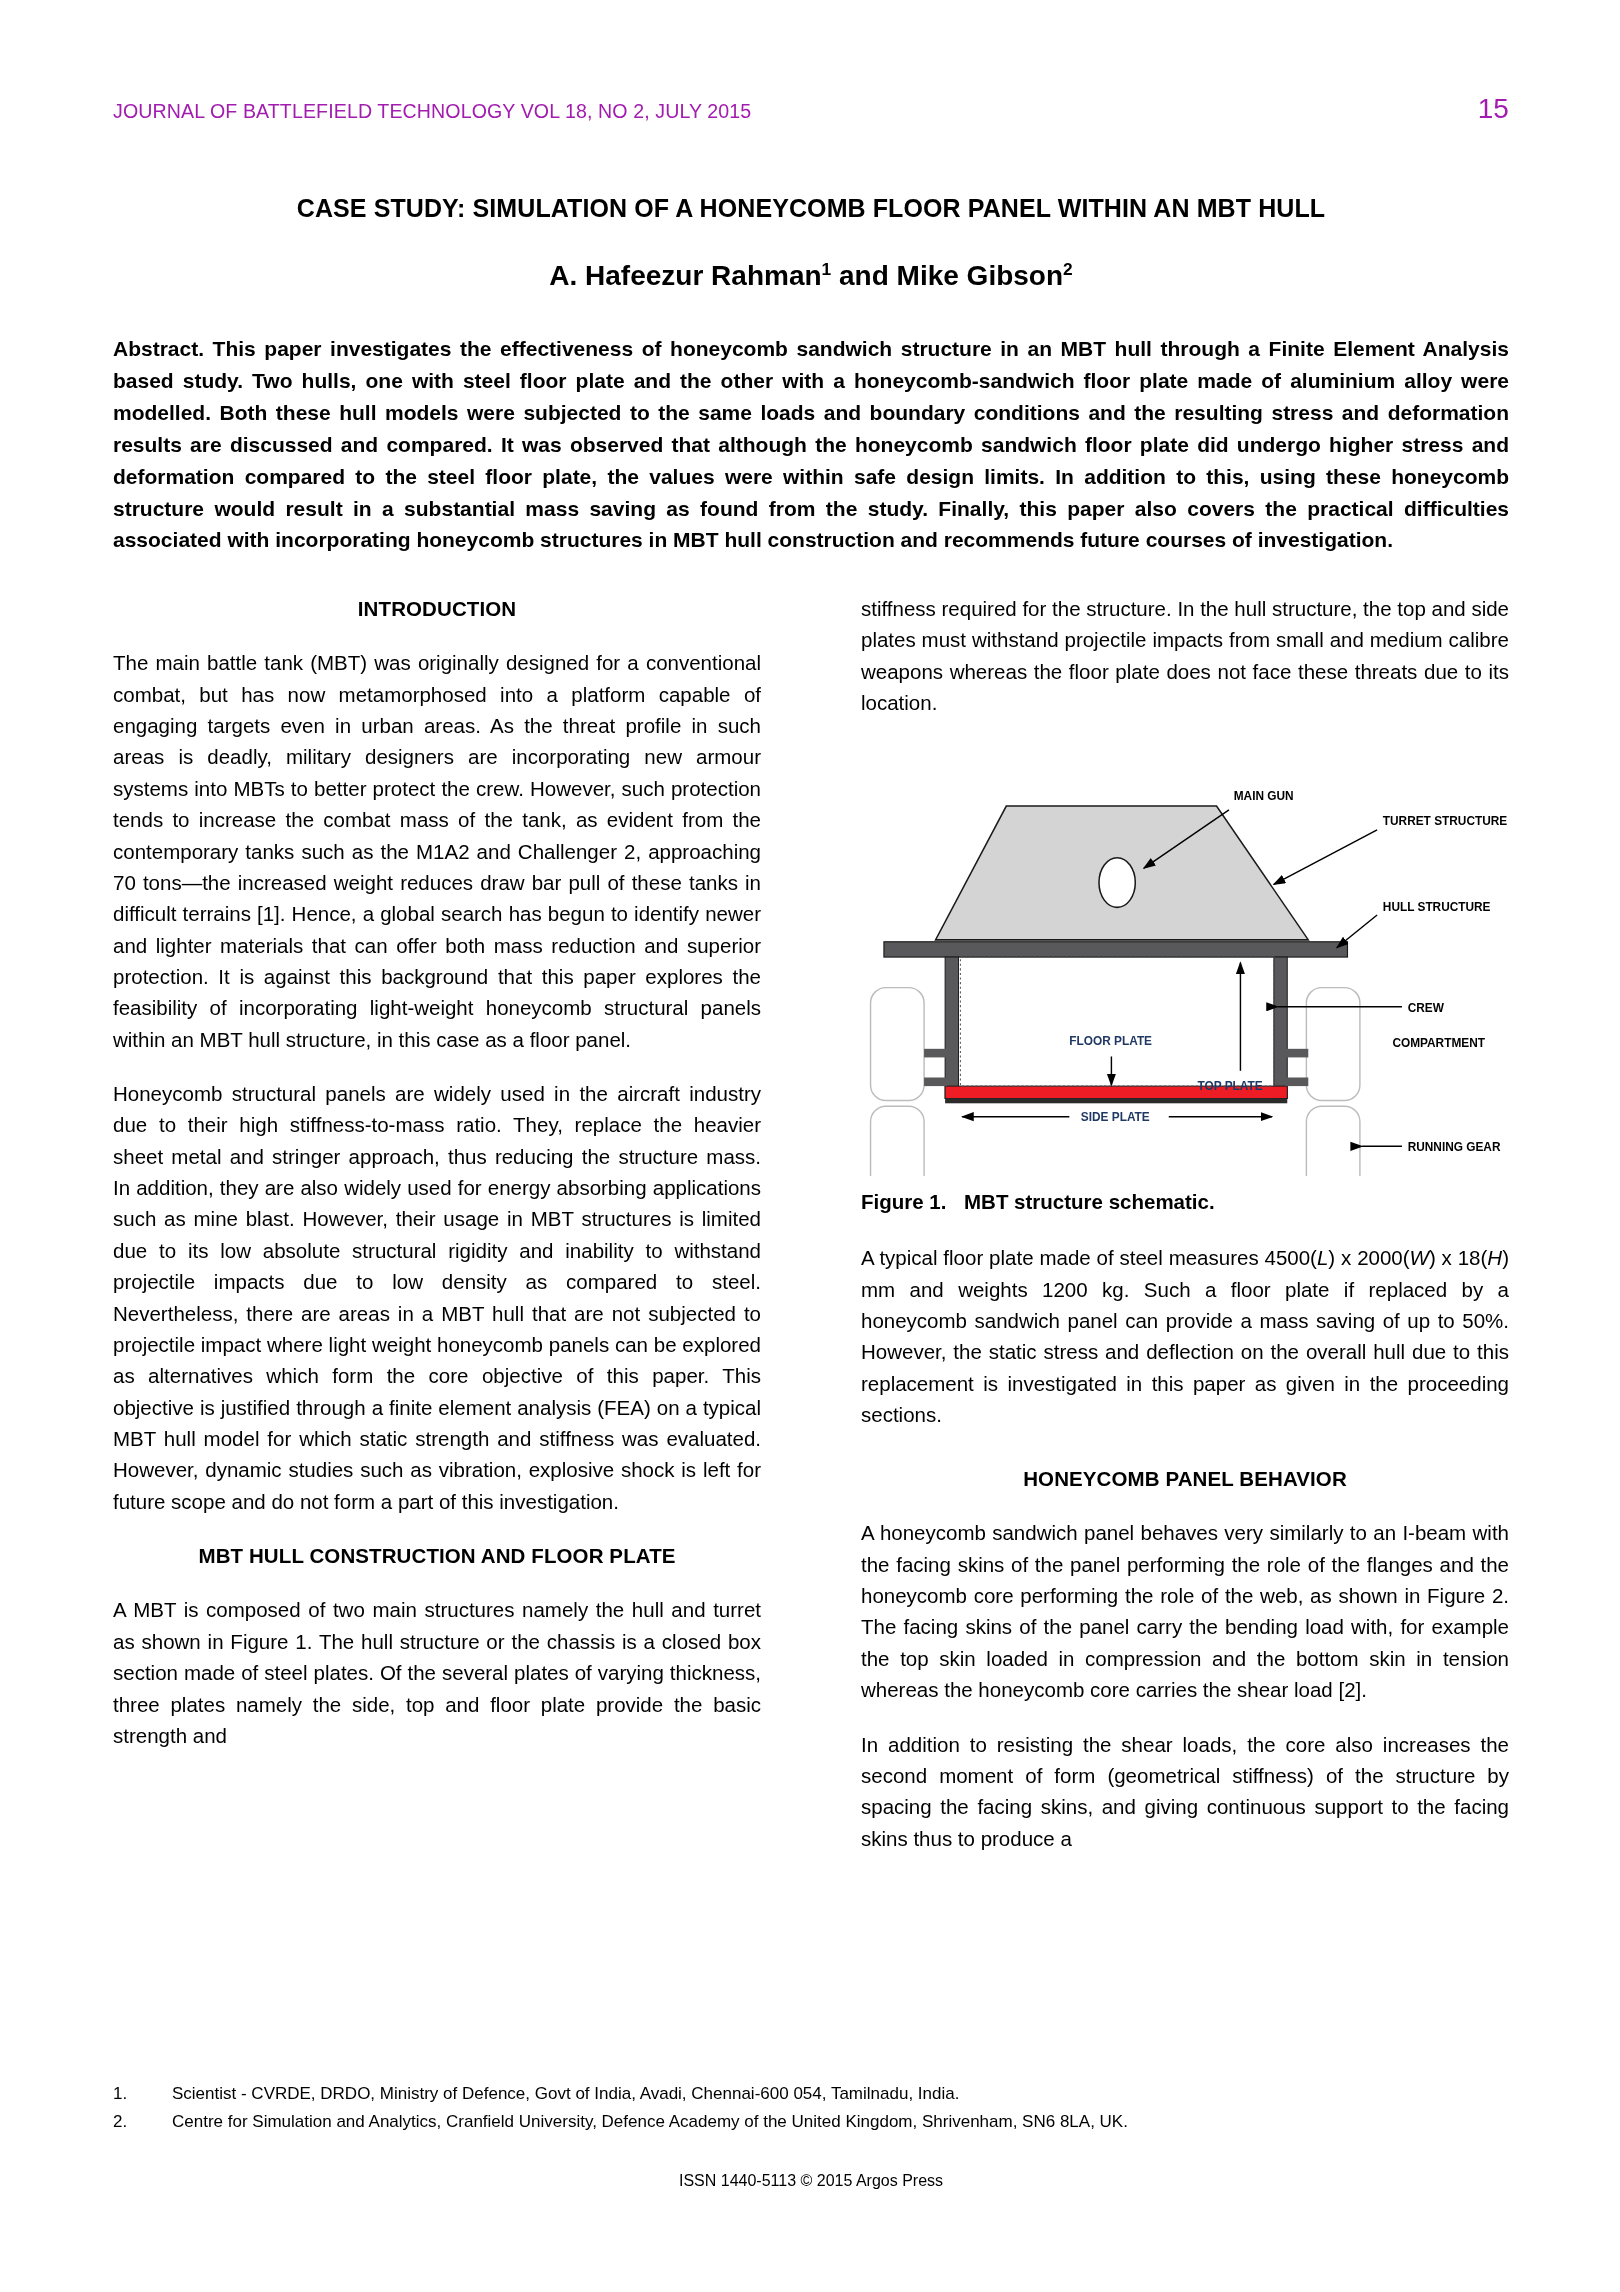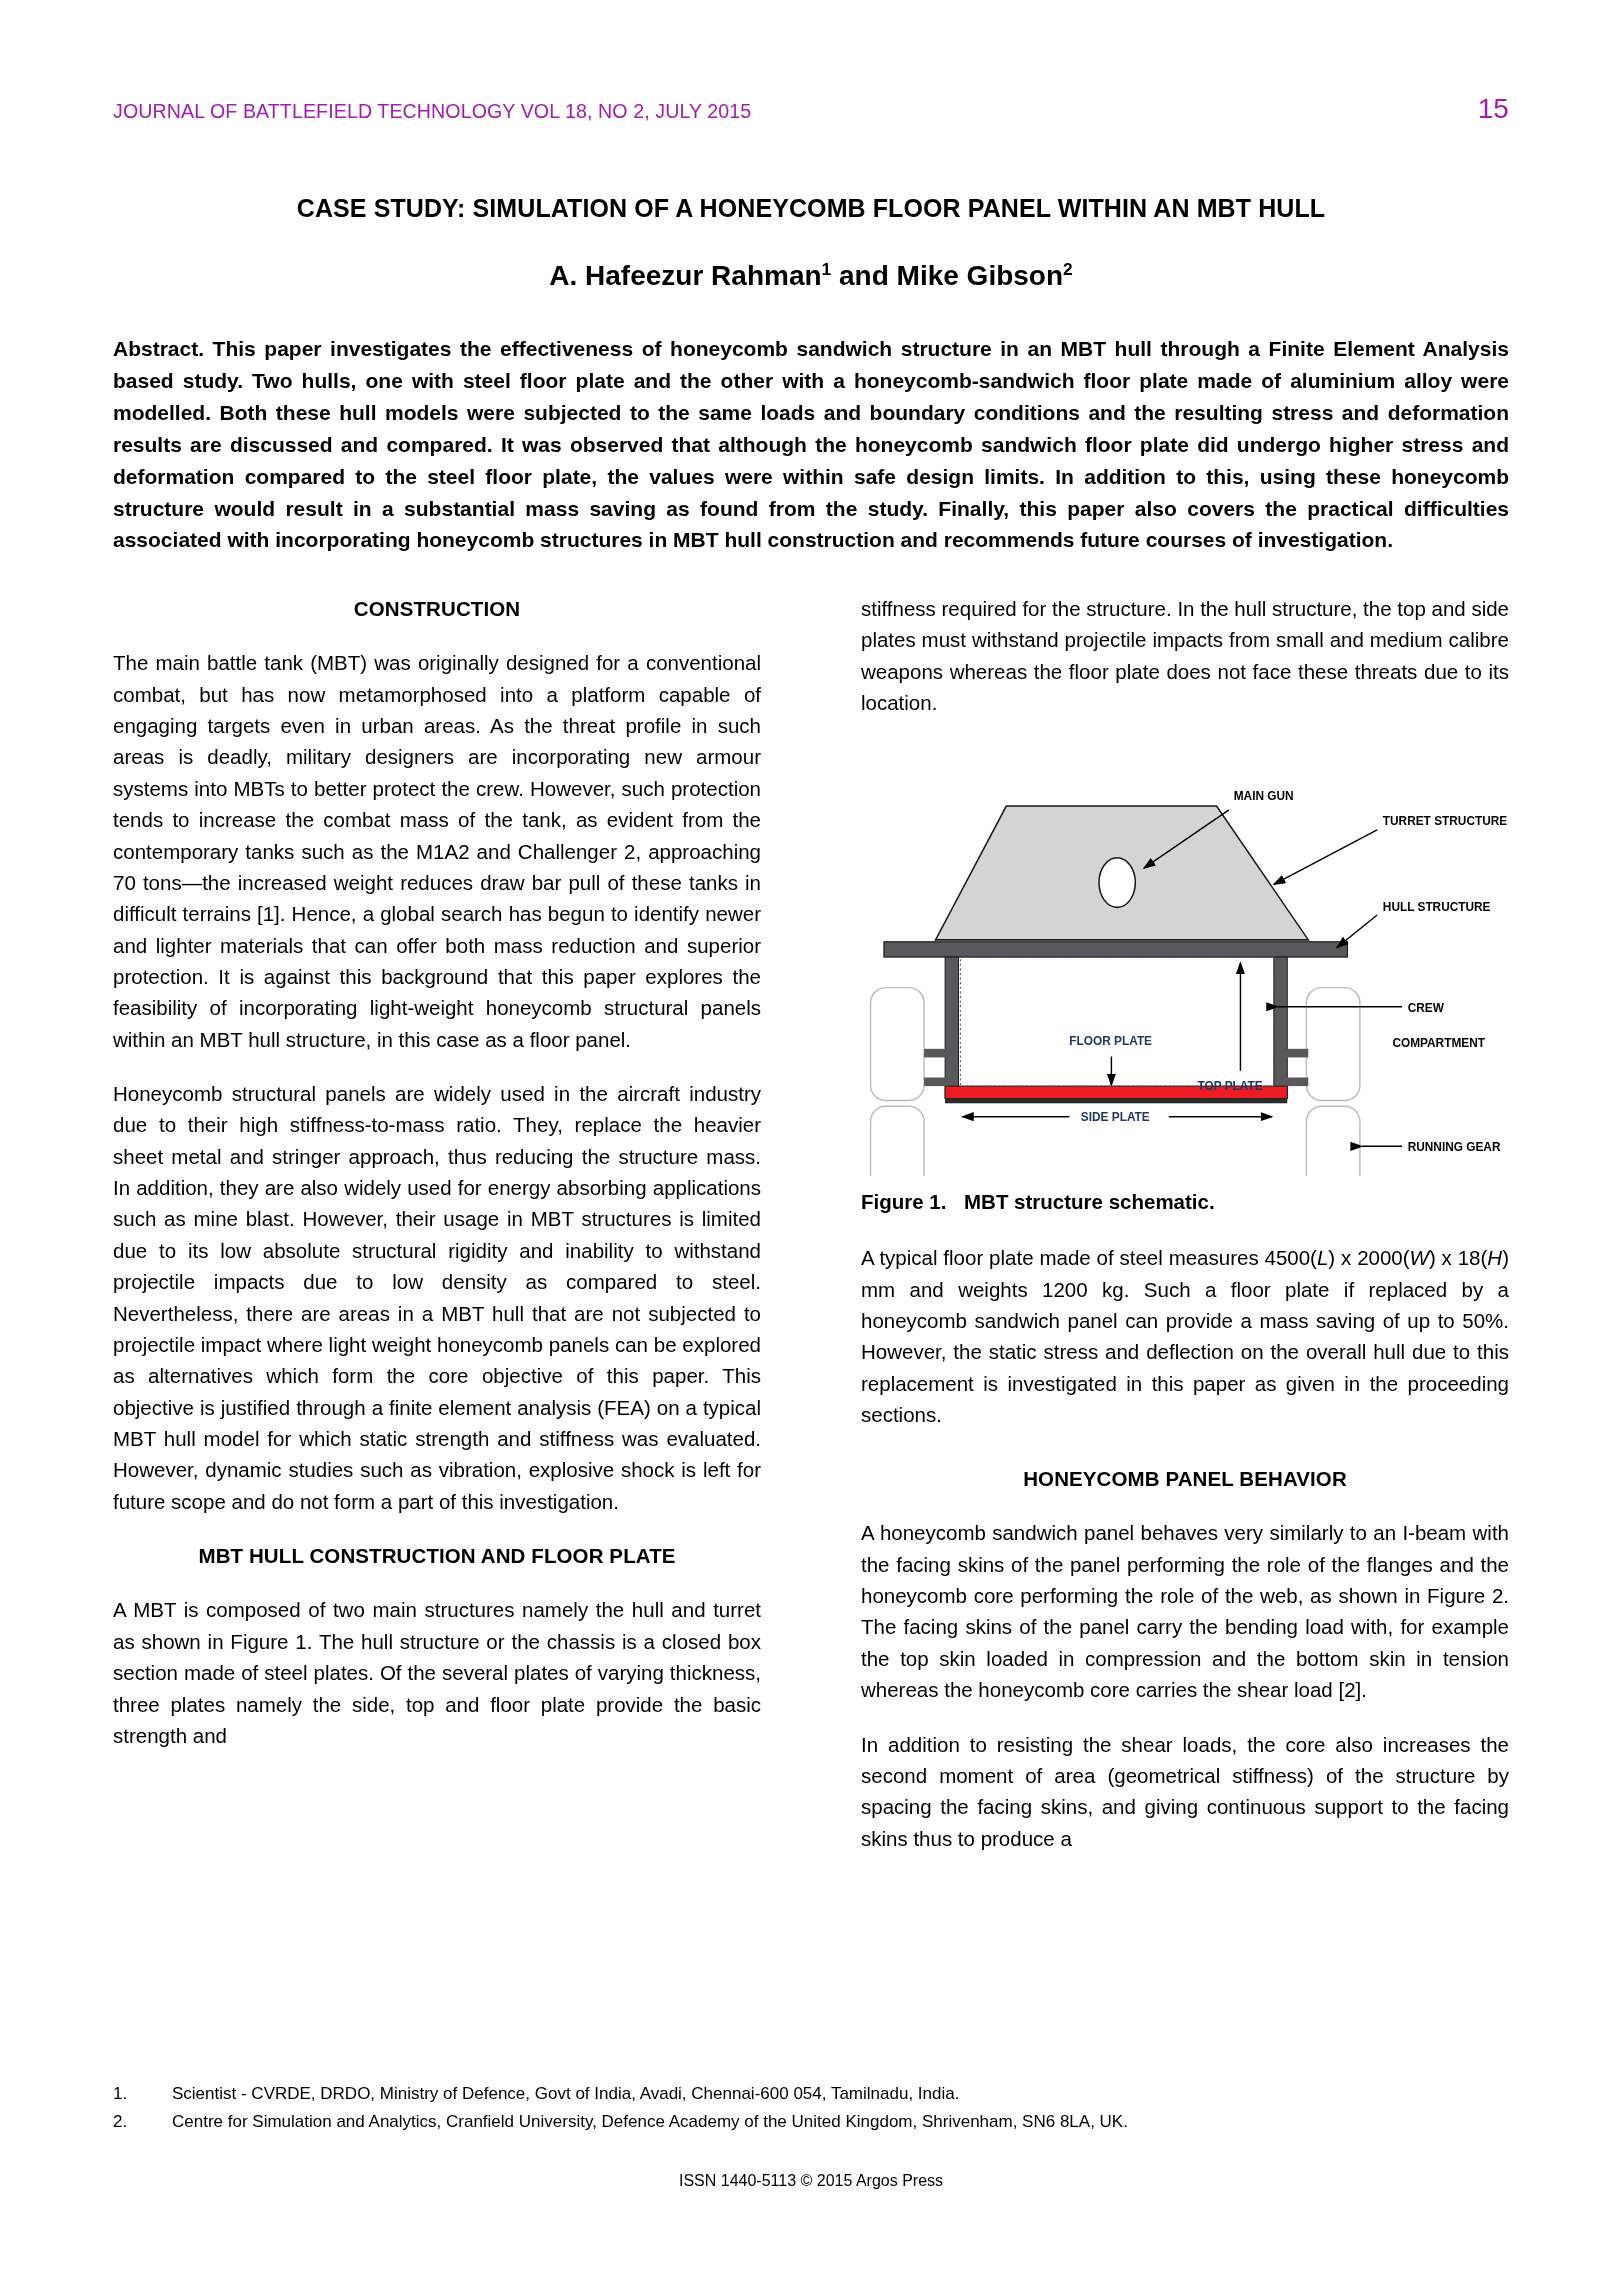--- a/index.html
+++ b/index.html
@@ -164,21 +164,21 @@
 
     <div class="authors">
       <span>A. Hafeezur Rahman</span><sup>1</sup><span> and </span><span>Mike Gibson</span><sup>2</sup>
     </div>
 
     <div class="abstract">
       <span>Abstract.</span><span> This paper investigates the effectiveness of honeycomb sandwich structure in an MBT hull through a Finite Element Analysis based study. Two hulls, one with steel floor plate and the other with a honeycomb-sandwich floor plate made of aluminium alloy were modelled. Both these hull models were subjected to the same loads and boundary conditions and the resulting stress and deformation results are discussed and compared. It was observed that although the honeycomb sandwich floor plate did undergo higher stress and deformation compared to the steel floor plate, the values were within safe design limits. In addition to this, using these honeycomb structure would result in a substantial mass saving as found from the study. Finally, this paper also covers the practical difficulties associated with incorporating honeycomb structures in MBT hull construction and recommends future courses of investigation.</span>
     </div>
 
     <div class="col col-left">
-      <div class="sec-head">CONSTRUCTION</div>
+      <div class="sec-head">INTRODUCTION</div>
       <p class="body">The main battle tank (MBT) was originally designed for a conventional combat, but has now metamorphosed into a platform capable of engaging targets even in urban areas. As the threat profile in such areas is deadly, military designers are incorporating new armour systems into MBTs to better protect the crew. However, such protection tends to increase the combat mass of the tank, as evident from the contemporary tanks such as the M1A2 and Challenger 2, approaching 70 tons—the increased weight reduces draw bar pull of these tanks in difficult terrains [1]. Hence, a global search has begun to identify newer and lighter materials that can offer both mass reduction and superior protection. It is against this background that this paper explores the feasibility of incorporating light-weight honeycomb structural panels within an MBT hull structure, in this case as a floor panel.</p>
       <p class="body">Honeycomb structural panels are widely used in the aircraft industry due to their high stiffness-to-mass ratio. They, replace the heavier sheet metal and stringer approach, thus reducing the structure mass. In addition, they are also widely used for energy absorbing applications such as mine blast. However, their usage in MBT structures is limited due to its low absolute structural rigidity and inability to withstand projectile impacts due to low density as compared to steel. Nevertheless, there are areas in a MBT hull that are not subjected to projectile impact where light weight honeycomb panels can be explored as alternatives which form the core objective of this paper. This objective is justified through a finite element analysis (FEA) on a typical MBT hull model for which static strength and stiffness was evaluated. However, dynamic studies such as vibration, explosive shock is left for future scope and do not form a part of this investigation.</p>
       <div class="sec-head">MBT HULL CONSTRUCTION AND FLOOR PLATE</div>
       <p class="body tight">A MBT is composed of two main structures namely the hull and turret as shown in Figure 1. The hull structure or the chassis is a closed box section made of steel plates. Of the several plates of varying thickness, three plates namely the side, top and floor plate provide the basic strength and</p>
     </div>
 
     <div class="col col-right">
       <p class="body">stiffness required for the structure. In the hull structure, the top and side plates must withstand projectile impacts from small and medium calibre weapons whereas the floor plate does not face these threats due to its location.</p>
 
       <div class="figure-wrap">
@@ -249,21 +249,21 @@
 
       <div class="figure-caption">
         <span class="fignum">Figure 1.</span><span>MBT structure schematic.</span>
       </div>
 
       <p class="body"><span>A typical floor plate made of steel measures 4500(</span><i>L</i><span>) x 2000(</span><i>W</i><span>) x 18(</span><i>H</i><span>) mm and weights 1200 kg. Such a floor plate if replaced by a honeycomb sandwich panel can provide a mass saving of up to 50%. However, the static stress and deflection on the overall hull due to this replacement is investigated in this paper as given in the proceeding sections.</span></p>
 
       <div class="sec-head spaced-top">HONEYCOMB PANEL BEHAVIOR</div>
 
       <p class="body">A honeycomb sandwich panel behaves very similarly to an I-beam with the facing skins of the panel performing the role of the flanges and the honeycomb core performing the role of the web, as shown in Figure 2. The facing skins of the panel carry the bending load with, for example the top skin loaded in compression and the bottom skin in tension whereas the honeycomb core carries the shear load [2].</p>
-      <p class="body tight">In addition to resisting the shear loads, the core also increases the second moment of area (geometrical stiffness) of the structure by spacing the facing skins, and giving continuous support to the facing skins thus to produce a</p>
+      <p class="body tight">In addition to resisting the shear loads, the core also increases the second moment of form (geometrical stiffness) of the structure by spacing the facing skins, and giving continuous support to the facing skins thus to produce a</p>
     </div>
 
     <div class="footnotes">
       <div class="footnote-row">
         <span class="footnote-num">1.</span>
         <span class="footnote-text">Scientist - CVRDE, DRDO, Ministry of Defence, Govt of India, Avadi, Chennai-600 054, Tamilnadu, India.</span>
       </div>
       <div class="footnote-row">
         <span class="footnote-num">2.</span>
         <span class="footnote-text">Centre for Simulation and Analytics, Cranfield University, Defence Academy of the United Kingdom, Shrivenham, SN6 8LA, UK.</span>

